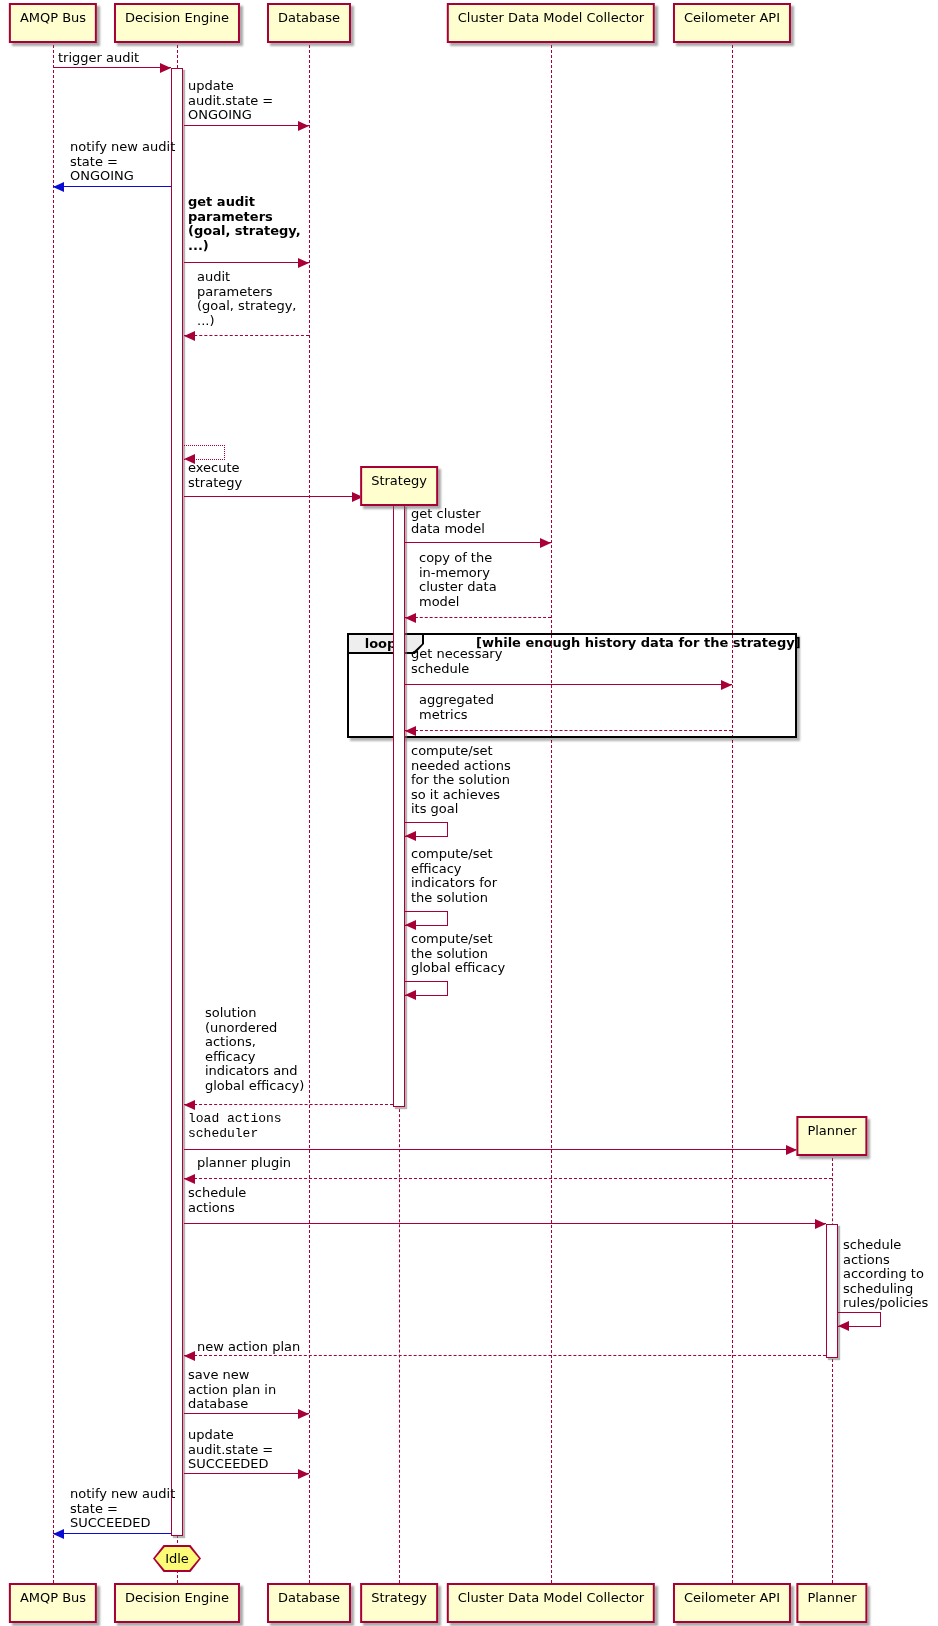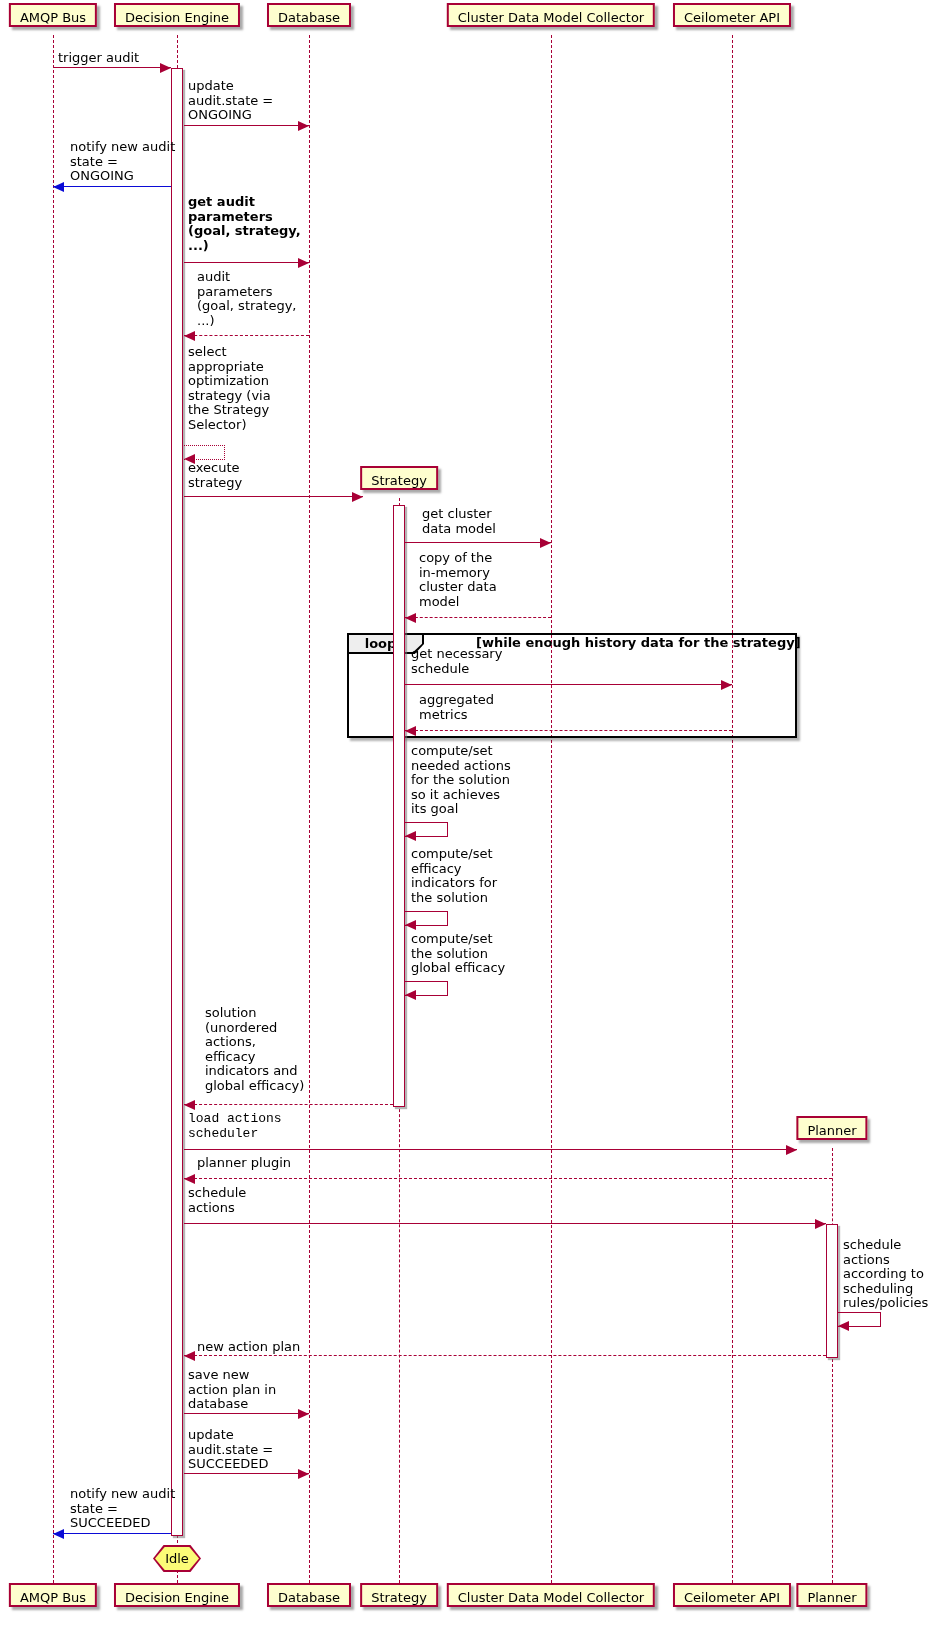--- a/index.html
+++ b/index.html
@@ -3,21 +3,21 @@
 <meta charset="utf-8">
 <style>
   html,body{margin:0;padding:0;background:#ffffff;}
   #stage{
     position:relative;width:938px;height:1626px;background:#ffffff;overflow:hidden;
     font-family:"DejaVu Sans","Liberation Sans",sans-serif;color:#000;
   }
   .pbox{
     position:absolute;transform:translateX(-50%);
     background:#FEFECE;border:2px solid #A80036;
-    padding:5px 9px 0 9px;font-size:13px;white-space:nowrap;
+    padding:5px 9px 16px 9px;font-size:13px;white-space:nowrap;
     box-shadow:3px 3px 2px rgba(100,100,100,0.55);
     z-index:6;
   }
   .lifeline{position:absolute;width:0;border-left:1px dashed #A80036;z-index:1;}
   .abar{
     position:absolute;width:10px;background:#ffffff;border:1px solid #A80036;
     box-shadow:2px 2px 1px rgba(120,120,120,0.55);z-index:4;
   }
   .mline{position:absolute;height:0;z-index:5;}
   .ahead{position:absolute;width:0;height:0;z-index:5;}
@@ -80,33 +80,27 @@
 (goal, strategy,
 ...)</div>
     <div class="mline" style="position: absolute; left: 184px; top: 262px; width: 125px; border-top: 1px solid rgb(168, 0, 54);"></div>
     <div class="ahead" style="position: absolute; left: 298px; top: 257.5px; border-left: 11px solid rgb(168, 0, 54); border-top: 5px solid transparent; border-bottom: 5px solid transparent;"></div>
     <div class="mtext" style="position: absolute; left: 197px; top: 270px;">audit
 parameters
 (goal, strategy,
 ...)</div>
     <div class="mline" style="position: absolute; left: 184px; top: 335px; width: 125px; border-top: 1px dashed rgb(168, 0, 54);"></div>
     <div class="ahead" style="position: absolute; left: 184px; top: 330.5px; border-right: 11px solid rgb(168, 0, 54); border-top: 5px solid transparent; border-bottom: 5px solid transparent;"></div>
-    <div class="mtext" style="position: absolute; left: 188px; top: 345px;">select
-appropriate
-optimization
-strategy (via
-the Strategy
-Selector)</div>
     <div class="selfmsg" style="position: absolute; left: 184px; top: 445px; width: 40px; height: 13px; border-top: 1px dotted rgb(168, 0, 54); border-right: 1px dotted rgb(168, 0, 54); border-bottom: 1px dotted rgb(168, 0, 54);"></div>
     <div class="ahead" style="position: absolute; left: 184px; top: 453.5px; border-right: 11px solid rgb(168, 0, 54); border-top: 5px solid transparent; border-bottom: 5px solid transparent;"></div>
     <div class="mtext" style="position: absolute; left: 188px; top: 461px;">execute
 strategy</div>
     <div class="mline" style="position: absolute; left: 184px; top: 496px; width: 179px; border-top: 1px solid rgb(168, 0, 54);"></div>
     <div class="ahead" style="position: absolute; left: 352px; top: 491.5px; border-left: 11px solid rgb(168, 0, 54); border-top: 5px solid transparent; border-bottom: 5px solid transparent;"></div>
-    <div class="mtext" style="position: absolute; left: 411px; top: 507px; margin-left: 11px;">get cluster
+    <div class="mtext" style="position: absolute; left: 411px; top: 507px;">get cluster
 data model</div>
     <div class="mline" style="position: absolute; left: 405px; top: 542px; width: 146px; border-top: 1px solid rgb(168, 0, 54);"></div>
     <div class="ahead" style="position: absolute; left: 540px; top: 537.5px; border-left: 11px solid rgb(168, 0, 54); border-top: 5px solid transparent; border-bottom: 5px solid transparent;"></div>
     <div class="mtext" style="position: absolute; left: 419px; top: 551px;">copy of the
 in-memory
 cluster data
 model</div>
     <div class="mline" style="position: absolute; left: 405px; top: 617px; width: 146px; border-top: 1px dashed rgb(168, 0, 54);"></div>
     <div class="ahead" style="position: absolute; left: 405px; top: 612.5px; border-right: 11px solid rgb(168, 0, 54); border-top: 5px solid transparent; border-bottom: 5px solid transparent;"></div>
     <div class="mtext" style="position: absolute; left: 411px; top: 647px;">get necessary

